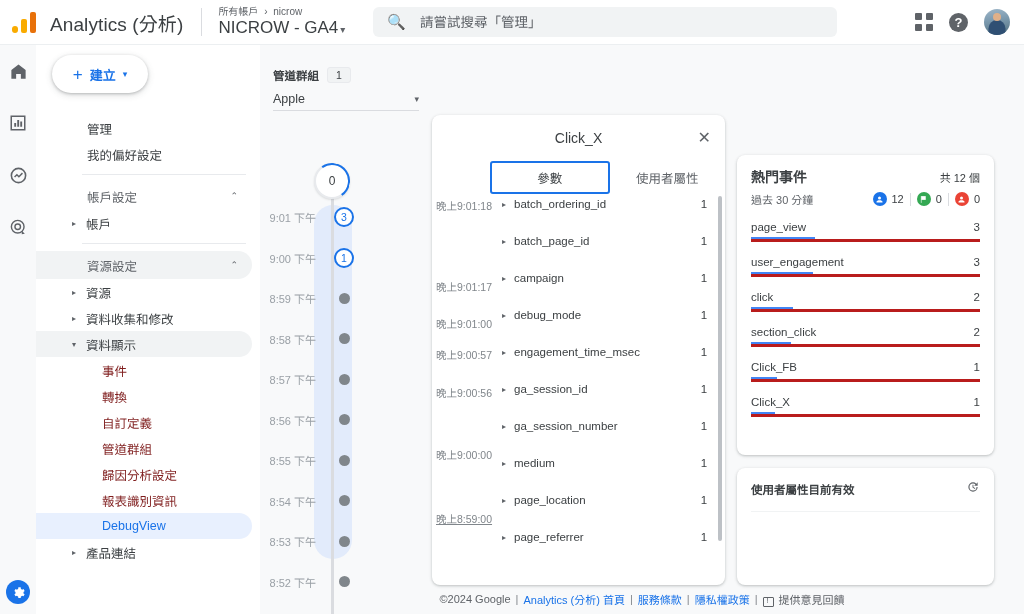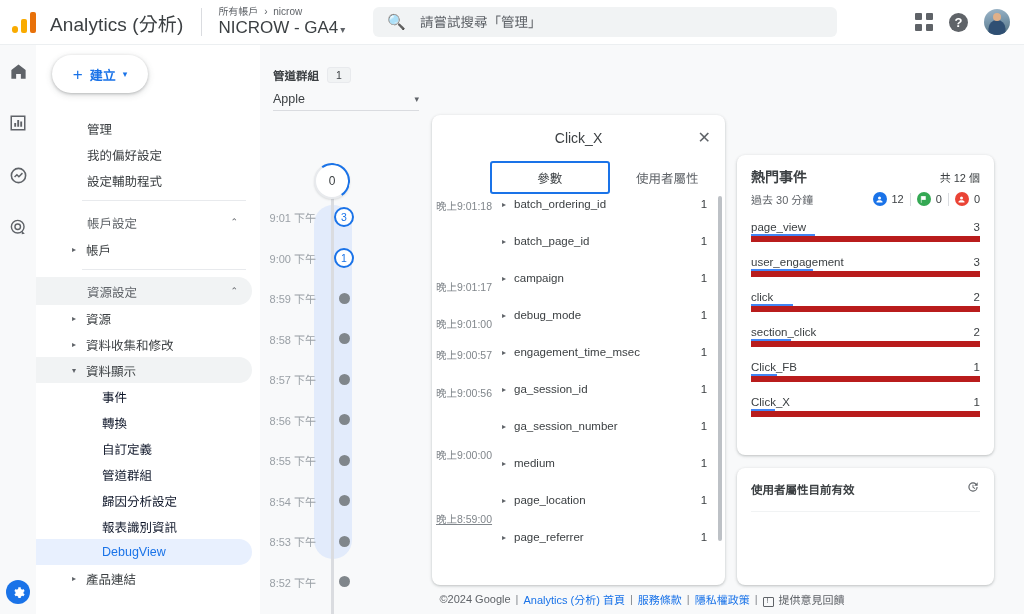--- a/index.html
+++ b/index.html
@@ -109,21 +109,21 @@
   .nav-section .chev { margin-left: auto; font-size: 9px; color: #5f6368; }
   .nav-group {
     height: 26px; display: flex; align-items: center; padding-left: 36px;
     font-size: 12.5px; color: #3c4043; cursor: pointer; border-radius: 0 13px 13px 0;
     margin-right: 8px;
   }
   .nav-group.open { background: #f1f3f4; }
   .nav-group .tri { width: 14px; font-size: 8px; color: #5f6368; }
   .nav-sub {
     height: 26px; display: flex; align-items: center; padding-left: 66px;
-    font-size: 12.5px; color: #0f172a; cursor: pointer; border-radius: 0 13px 13px 0;
+    font-size: 12.5px; color: #7f1d1d; cursor: pointer; border-radius: 0 13px 13px 0;
     margin-right: 8px;
   }
   .nav-sub.selected { background: #e8f0fe; color: #1a73e8; }
 
   
   .main { position: absolute; left: 260px; top: 45px; width: 764px; height: 569px; background: #f8f9fa; }
 
   
   .timeline-col { position: absolute; left: 0; top: 0; width: 172px; height: 569px; }
   .dev-label { position: absolute; left: 13px; top: 22px; display: flex; align-items: center; gap: 8px; }
@@ -209,21 +209,21 @@
   .te-head .n { margin-left: auto; font-size: 11px; color: #3c4043; }
   .te-sub { padding: 5px 14px 0 14px; display: flex; align-items: center; }
   .te-sub .t { font-size: 11px; color: #5f6368; }
   .te-badges { margin-left: auto; display: flex; align-items: center; gap: 6px; }
   .badge { display: flex; align-items: center; gap: 5px; }
   .badge .dot { width: 14px; height: 14px; border-radius: 50%; display:flex; align-items:center; justify-content:center; }
   .badge .dot svg { fill: #fff; }
   .badge .c { font-size: 11px; color: #3c4043; }
   .bsep { width: 1px; height: 13px; background: #dadce0; }
   .te-list { margin-top: 8px; }
-  .te-item { position: relative; height: 23px; margin: 12px 14px; border-bottom: 6px solid #b91c1c; text-align: right; }
+  .te-item { position: relative; height: 23px; margin: 12px 14px; border-bottom: 3px solid #b91c1c; text-align: right; }
   .te-item .nm { position: absolute; left: 0; top: 2px; font-size: 11.5px; color: #3c4043; }
   .te-item .ct { position: absolute; right: 0; top: 2px; font-size: 11.5px; color: #3c4043; }
   .te-item .bar { position: absolute; left: 0; bottom: 0; height: 2px; background: #4285f4; }
 
   .user-props { left: 477px; top: 423px; width: 257px; height: 117px; }
   .up-head { padding: 12px 14px 0 14px; display: flex; align-items: center; }
   .up-head .t { font-size: 11.5px; color: #3c4043; font-weight: 600; }
   .up-head .hist { margin-left: auto; cursor: pointer; }
   .up-head .hist svg { fill: #5f6368; }
   .up-line { margin: 13px 14px 0 14px; height: 1px; background: #f1f3f4; }
@@ -320,23 +320,20 @@
       <span class="lbl">建立</span>
       <span class="dd">▾</span>
     </div>
     <div class="nav">
       <div class="nav-gap"></div>
       <div class="nav-item">
         <span>管理</span>
       </div>
       <div class="nav-item">
         <span>我的偏好設定</span>
-      </div>
-      <div class="nav-item">
-        <span>設定輔助程式</span>
       </div>
       <div class="nav-sep"></div>
       <div class="nav-section">
         <span>帳戶設定</span>
         <span class="chev">⌃</span>
       </div>
       <div class="nav-group">
         <span class="tri">▸</span>
         <span>帳戶</span>
       </div>

